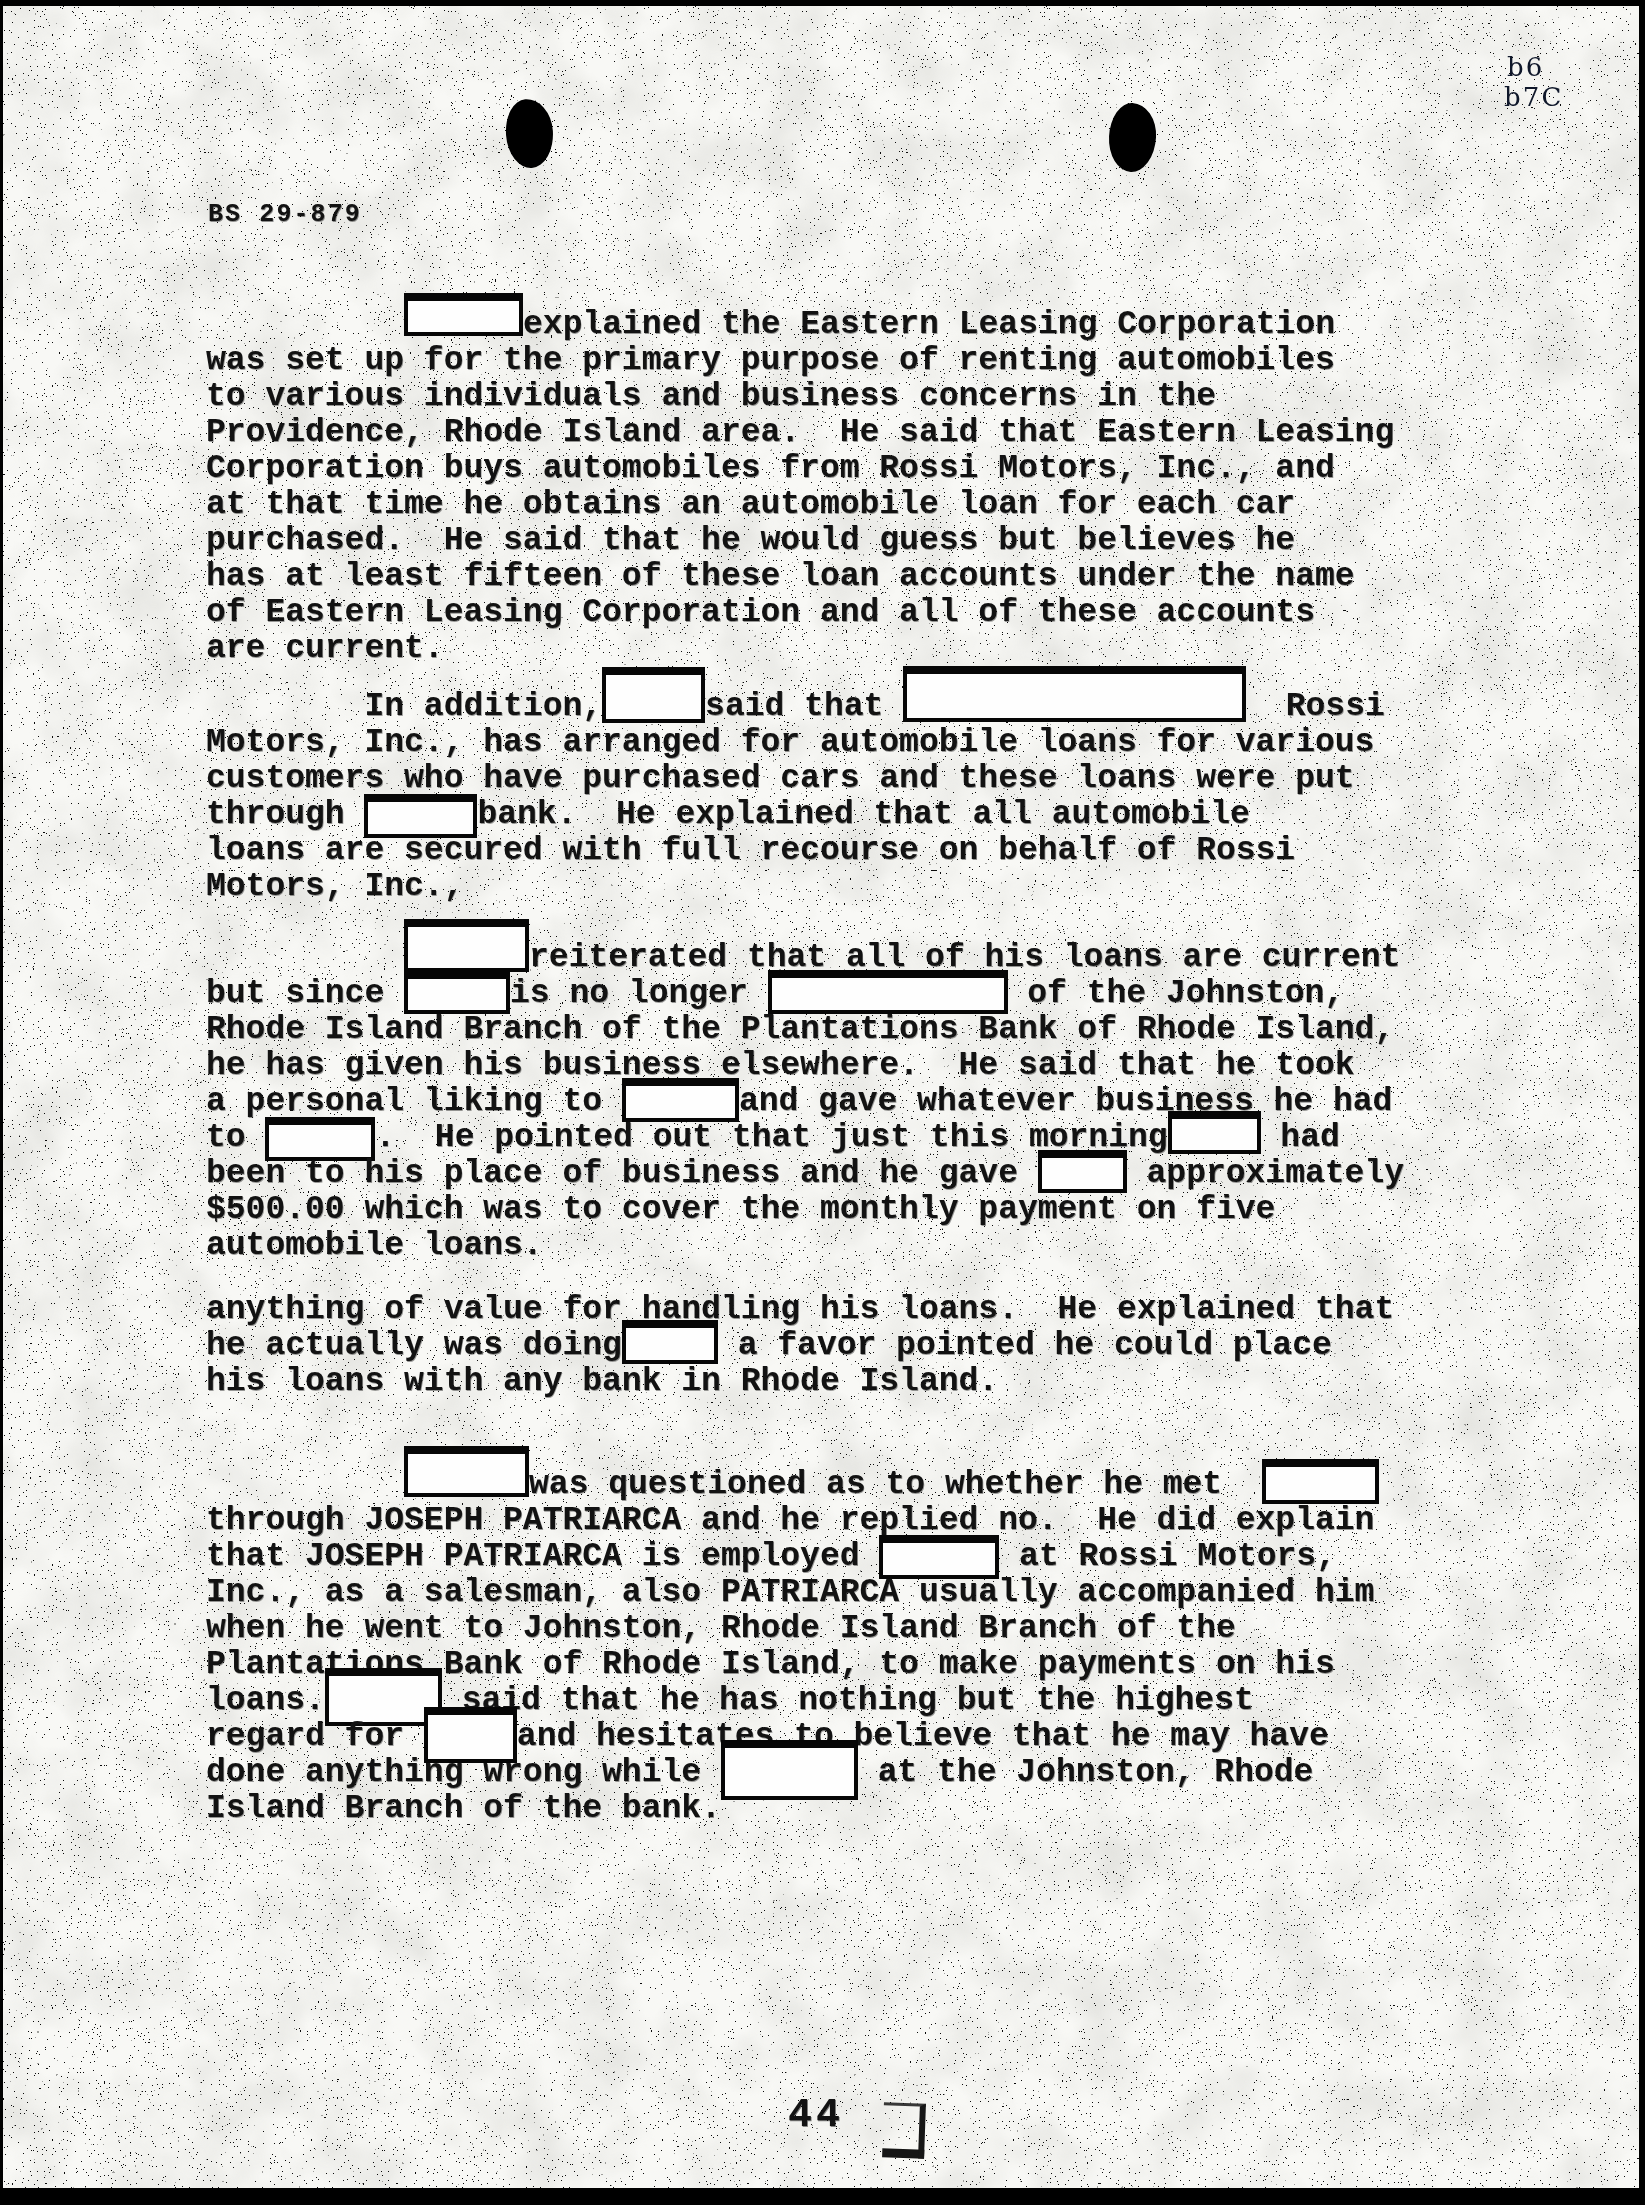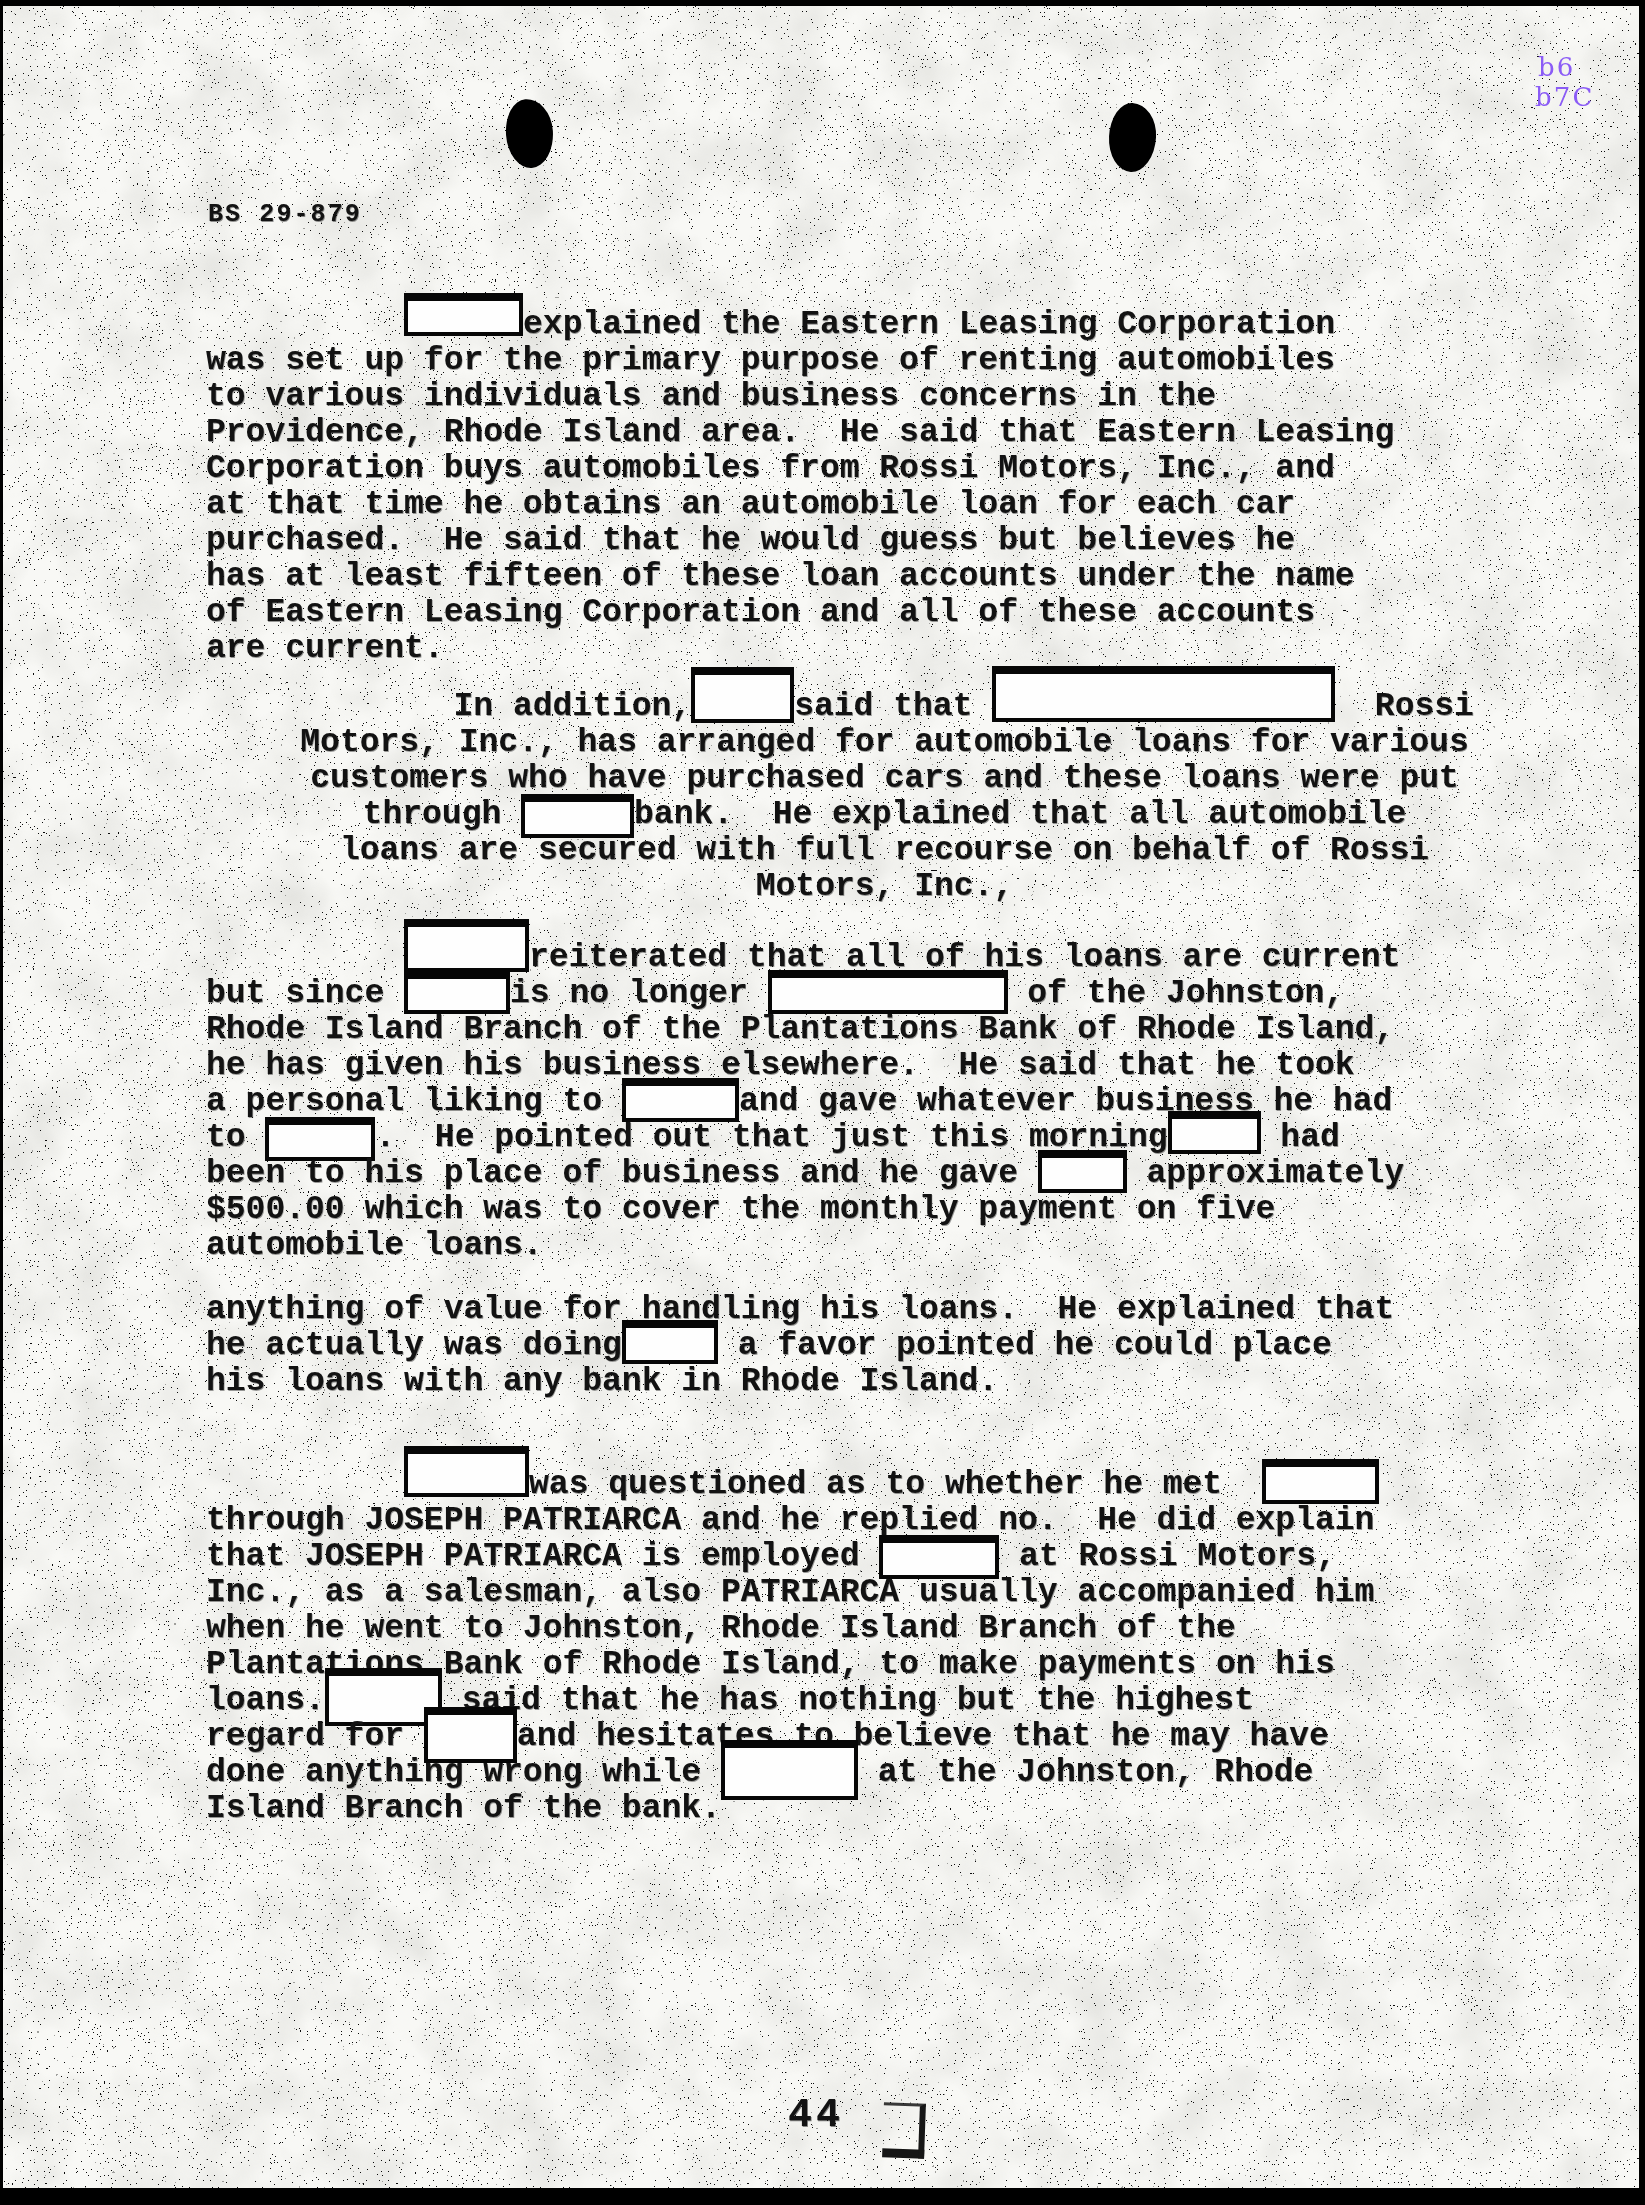--- a/index.html
+++ b/index.html
@@ -16,21 +16,21 @@
   .edge-top{left:0;top:0;width:1645px;height:5.5px;}
   .edge-left{left:0;top:0;width:3.4px;height:2205px;}
   .edge-right{right:0;top:0;width:6.2px;height:2205px;}
   .edge-bottom{left:0;bottom:0;width:1645px;height:17px;}
   .hole{position:absolute;width:47px;height:69px;background:#000;border-radius:46% 54% 50% 50%/50% 48% 52% 50%;}
   .hole-1{left:506px;top:99px;transform:rotate(-4deg);}
   .hole-2{left:1109px;top:103px;transform:rotate(3deg);}
   .mark{
     position:absolute;
     font-family:"DejaVu Serif","Liberation Serif",serif;
-    font-size:26px;line-height:30px;color:#8b5cf6;letter-spacing:2.1px;margin-left:31px;
+    font-size:26px;line-height:30px;color:#0f172a;letter-spacing:2.1px;
   }
   .mark-b6{left:1507px;top:52px;}
   .mark-b7c{left:1504px;top:82px;}
   .filenum{
     position:absolute;left:208px;top:197px;
     font-size:25px;font-weight:700;letter-spacing:2.1px;line-height:36px;
     text-shadow:0.7px 0.7px 0 rgba(18,18,18,.45);
   }
   .doc-body{position:absolute;left:0;top:0;width:1645px;height:2182px;}
   .para{position:absolute;left:206px;width:1357px;}
@@ -110,21 +110,21 @@
         <div class="line"><span>was set up for the primary purpose of renting automobiles</span></div>
         <div class="line"><span>to various individuals and business concerns in the</span></div>
         <div class="line"><span>Providence, Rhode Island area.  He said that Eastern Leasing</span></div>
         <div class="line"><span>Corporation buys automobiles from Rossi Motors, Inc., and</span></div>
         <div class="line"><span>at that time he obtains an automobile loan for each car</span></div>
         <div class="line"><span>purchased.  He said that he would guess but believes he</span></div>
         <div class="line"><span>has at least fifteen of these loan accounts under the name</span></div>
         <div class="line"><span>of Eastern Leasing Corporation and all of these accounts</span></div>
         <div class="line"><span>are current.</span></div>
       </div>
-      <div class="para" style="top: 689px; text-align: center;">
+      <div class="para" style="top: 689px;">
         <div class="line"><span>        In addition,</span><span class="redact" style="width: 103px; height: 56px; margin-bottom: -8.2px; margin-top: -32px;"></span><span>said that </span><span class="redact" style="width: 343px; height: 56px; margin-bottom: -6.9px; margin-top: -33px;"></span><span>  Rossi</span></div>
         <div class="line"><span>Motors, Inc., has arranged for automobile loans for various</span></div>
         <div class="line"><span>customers who have purchased cars and these loans were put</span></div>
         <div class="line"><span>through </span><span class="redact" style="width: 113px; height: 44px; margin-bottom: -15px; margin-top: -12.3px;"></span><span>bank.  He explained that all automobile</span></div>
         <div class="line"><span>loans are secured with full recourse on behalf of Rossi</span></div>
         <div class="line"><span>Motors, Inc.,</span></div>
       </div>
       <div class="para" style="top: 940px;">
         <div class="line"><span>          </span><span class="redact" style="width: 125px; height: 53px; margin-bottom: -5.5px; margin-top: -32px;"></span><span>reiterated that all of his loans are current</span></div>
         <div class="line"><span>but since </span><span class="redact" style="width: 106px; height: 43px; margin-bottom: -12.3px; margin-top: -13.7px;"></span><span>is no longer </span><span class="redact" style="width: 240px; height: 44px; margin-bottom: -12.3px; margin-top: -15px;"></span><span> of the Johnston,</span></div>

